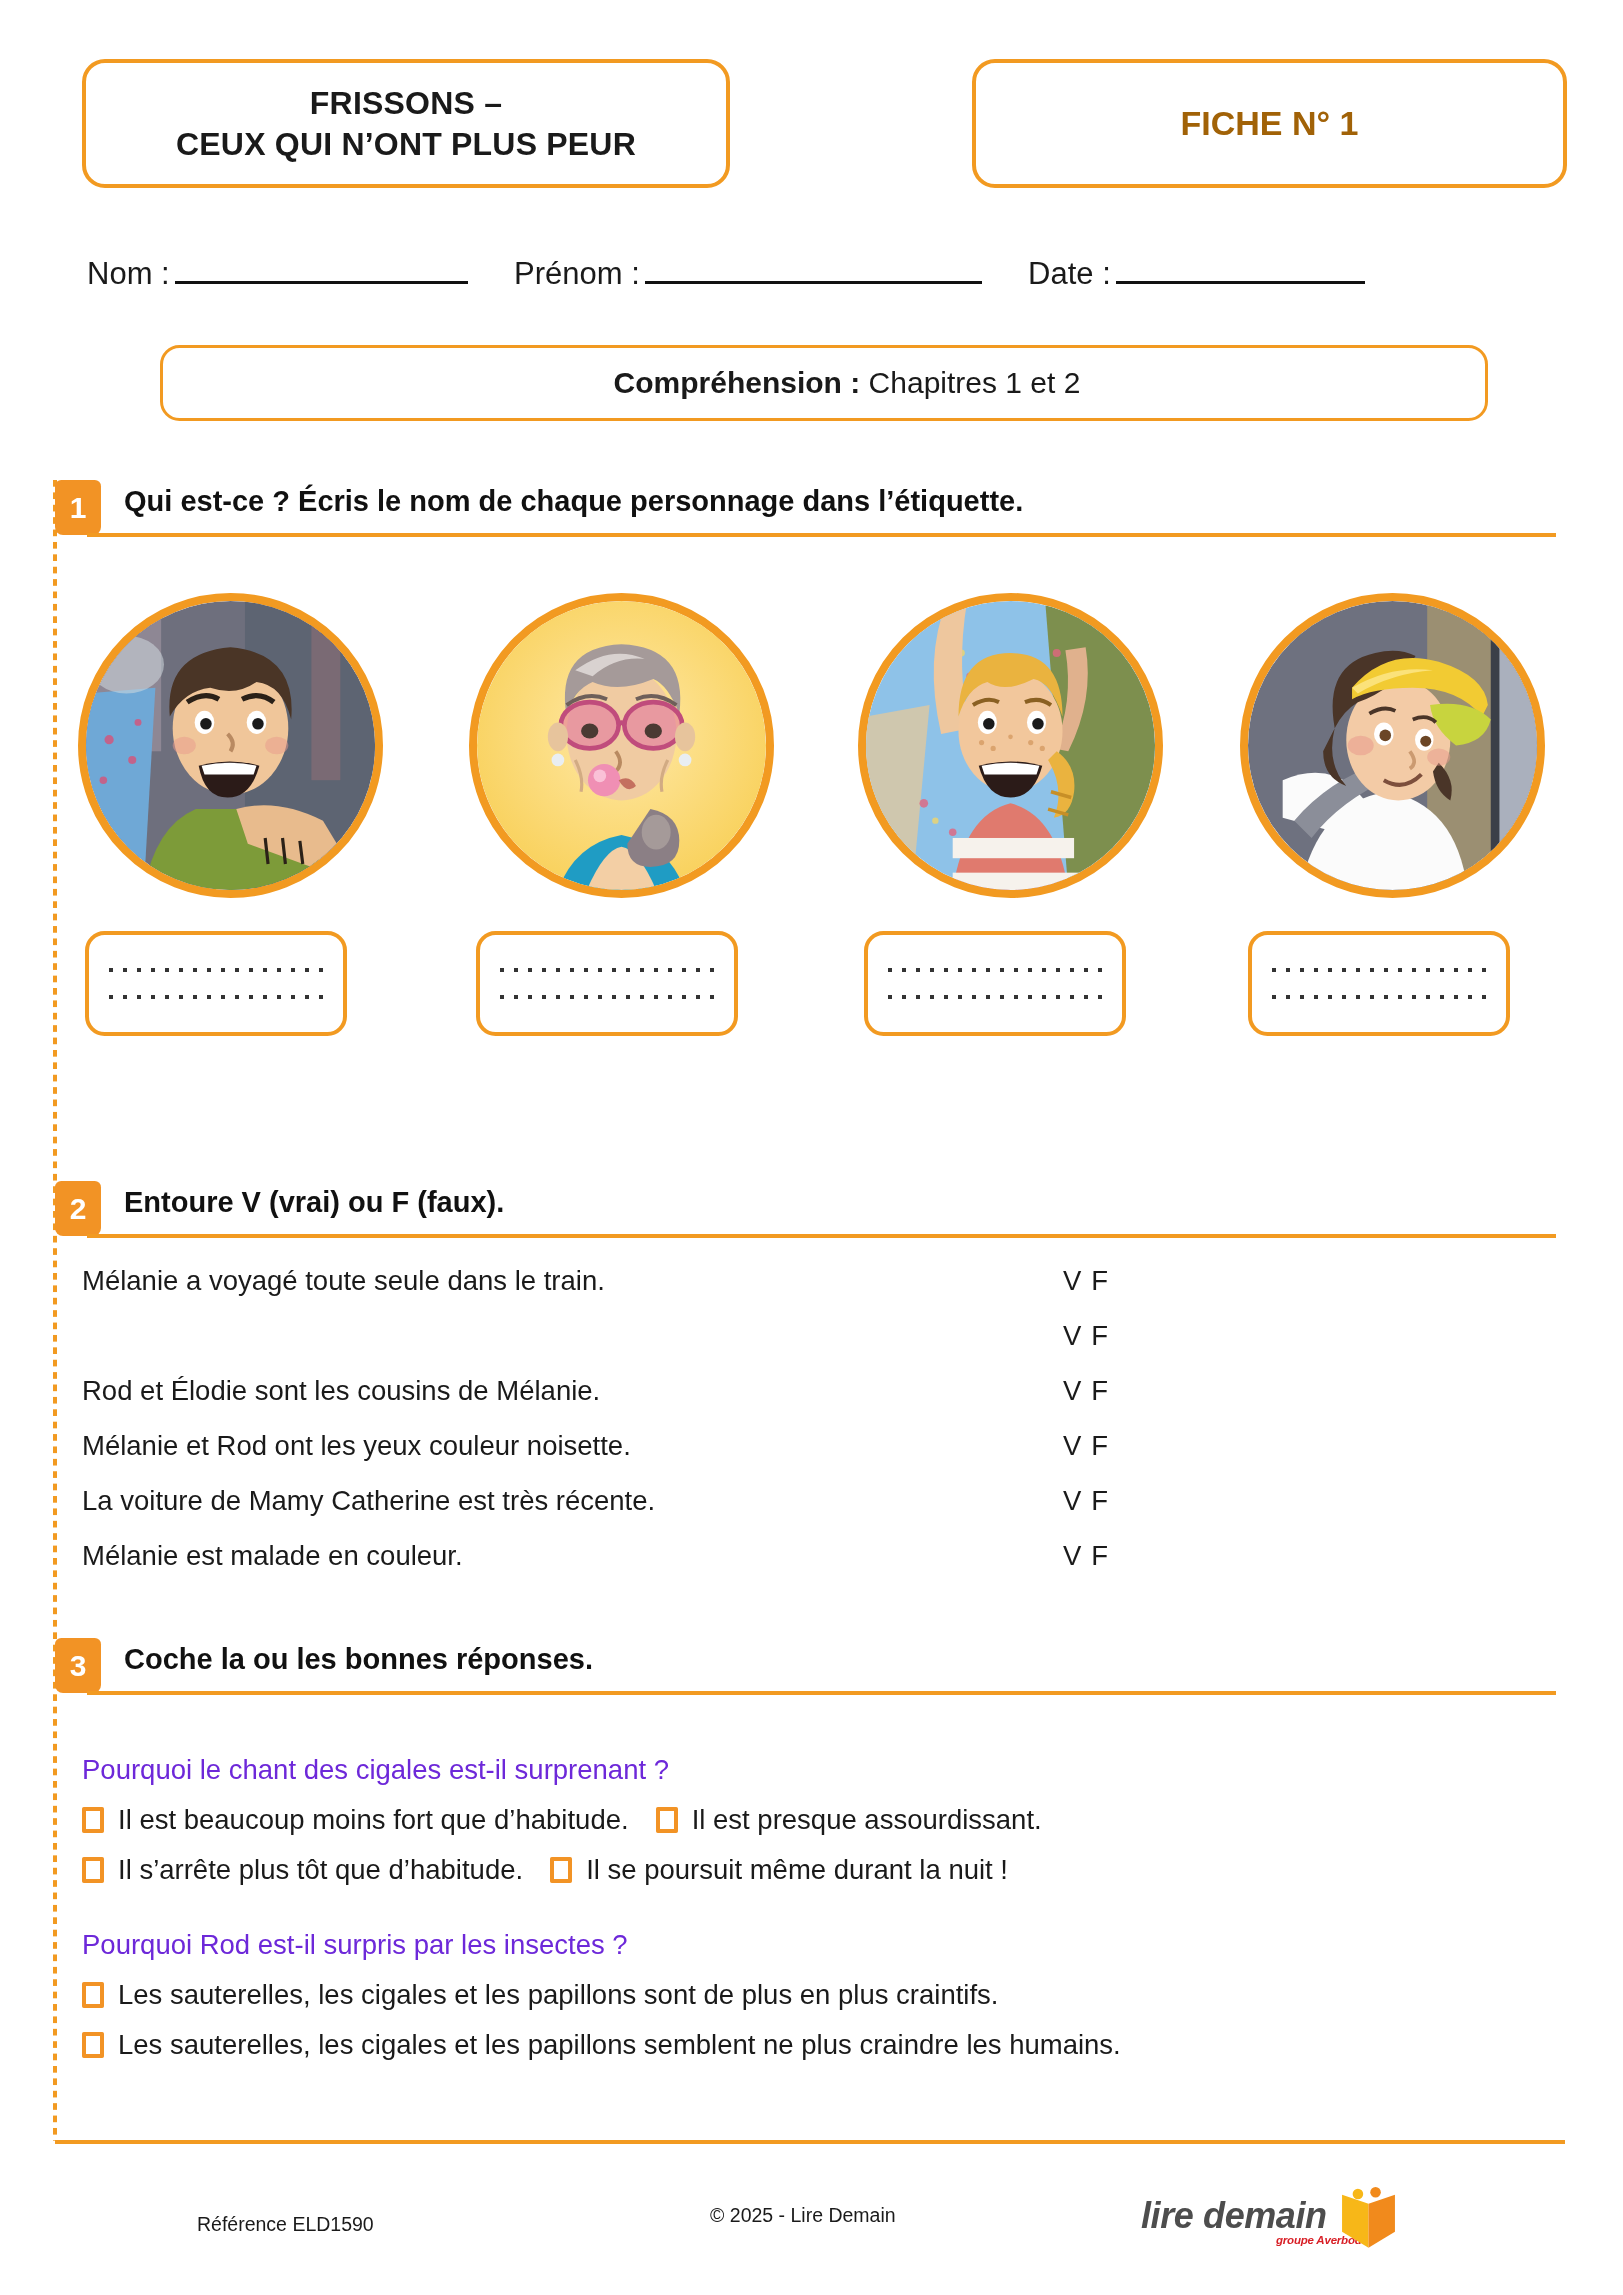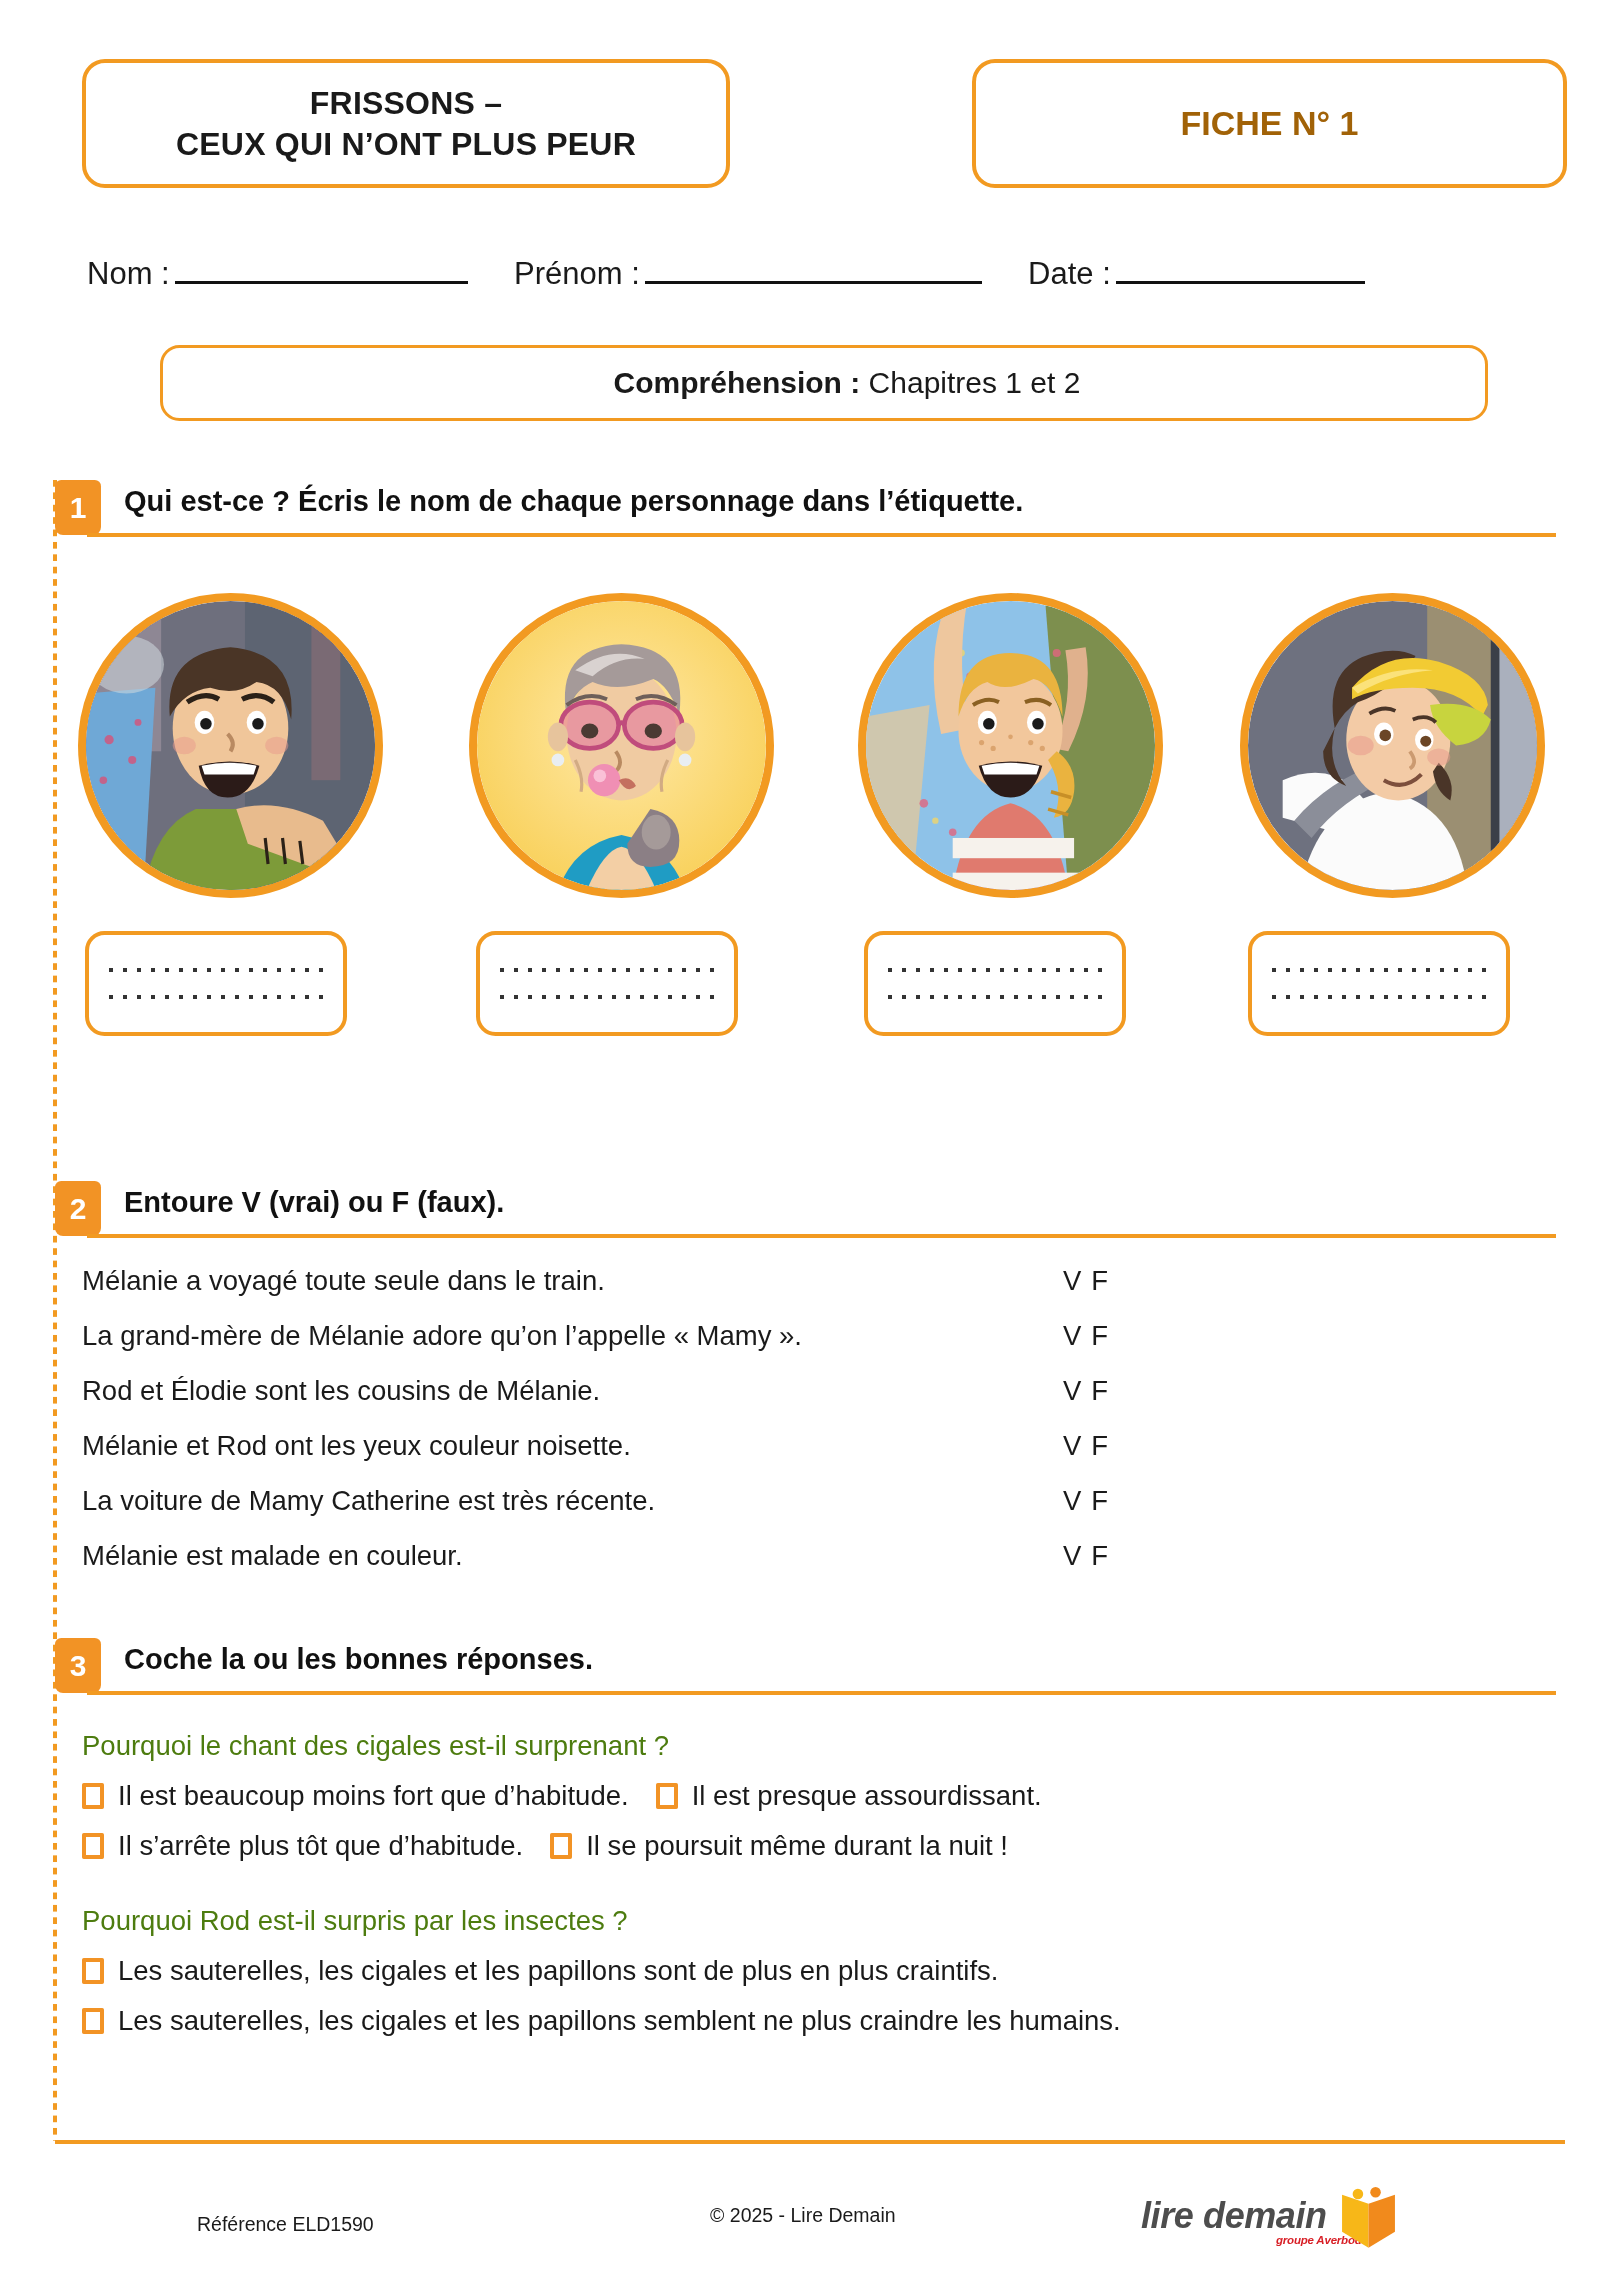--- a/index.html
+++ b/index.html
@@ -116,21 +116,21 @@
   .vf-list{position:absolute;left:82px;top:1265px;width:1474px;}
   .vf-row{
     position:relative;height:55px;font-size:27.5px;color:#1a1a1a;
     display:flex;align-items:flex-start;
   }
   .vf-text{flex:0 0 auto;}
   .vf-marks{position:absolute;left:981px;top:0;font-size:27.5px;letter-spacing:9.8px;color:#1a1a1a;}
 
   
   .q-block{position:absolute;left:82px;width:1492px;}
-  .q-text{font-size:27.5px;color:#4d7c0f;margin-bottom:18px;}
+  .q-text{font-size:27.5px;color:#6d28d9;margin-bottom:18px;margin-top:24px;}
   .opt-row{display:flex;align-items:center;font-size:27.5px;color:#1a1a1a;margin-bottom:18px;}
   .opt{display:flex;align-items:center;margin-right:27px;}
   .cbox{
     width:22px;height:26px;border:4.4px solid #F29325;background:#fff;
     box-sizing:border-box;margin-right:14px;flex:0 0 auto;border-radius:1.8px;
   }
   .opt-label{white-space:nowrap;}
 
   
   .footer-rule{
@@ -399,21 +399,20 @@
   </div>
 
   <div class="vf-list">
     <div class="vf-row">
       <span class="vf-text">Mélanie a voyagé toute seule dans le train.</span>
       <span class="vf-marks">
         <span>V</span><span>F</span>
       </span>
     </div>
     <div class="vf-row">
-      <span class="vf-text">La grand-mère de Mélanie adore qu’on l’appelle « Mamy ».</span>
       <span class="vf-marks">
         <span>V</span><span>F</span>
       </span>
     </div>
     <div class="vf-row">
       <span class="vf-text">Rod et Élodie sont les cousins de Mélanie.</span>
       <span class="vf-marks">
         <span>V</span><span>F</span>
       </span>
     </div>

